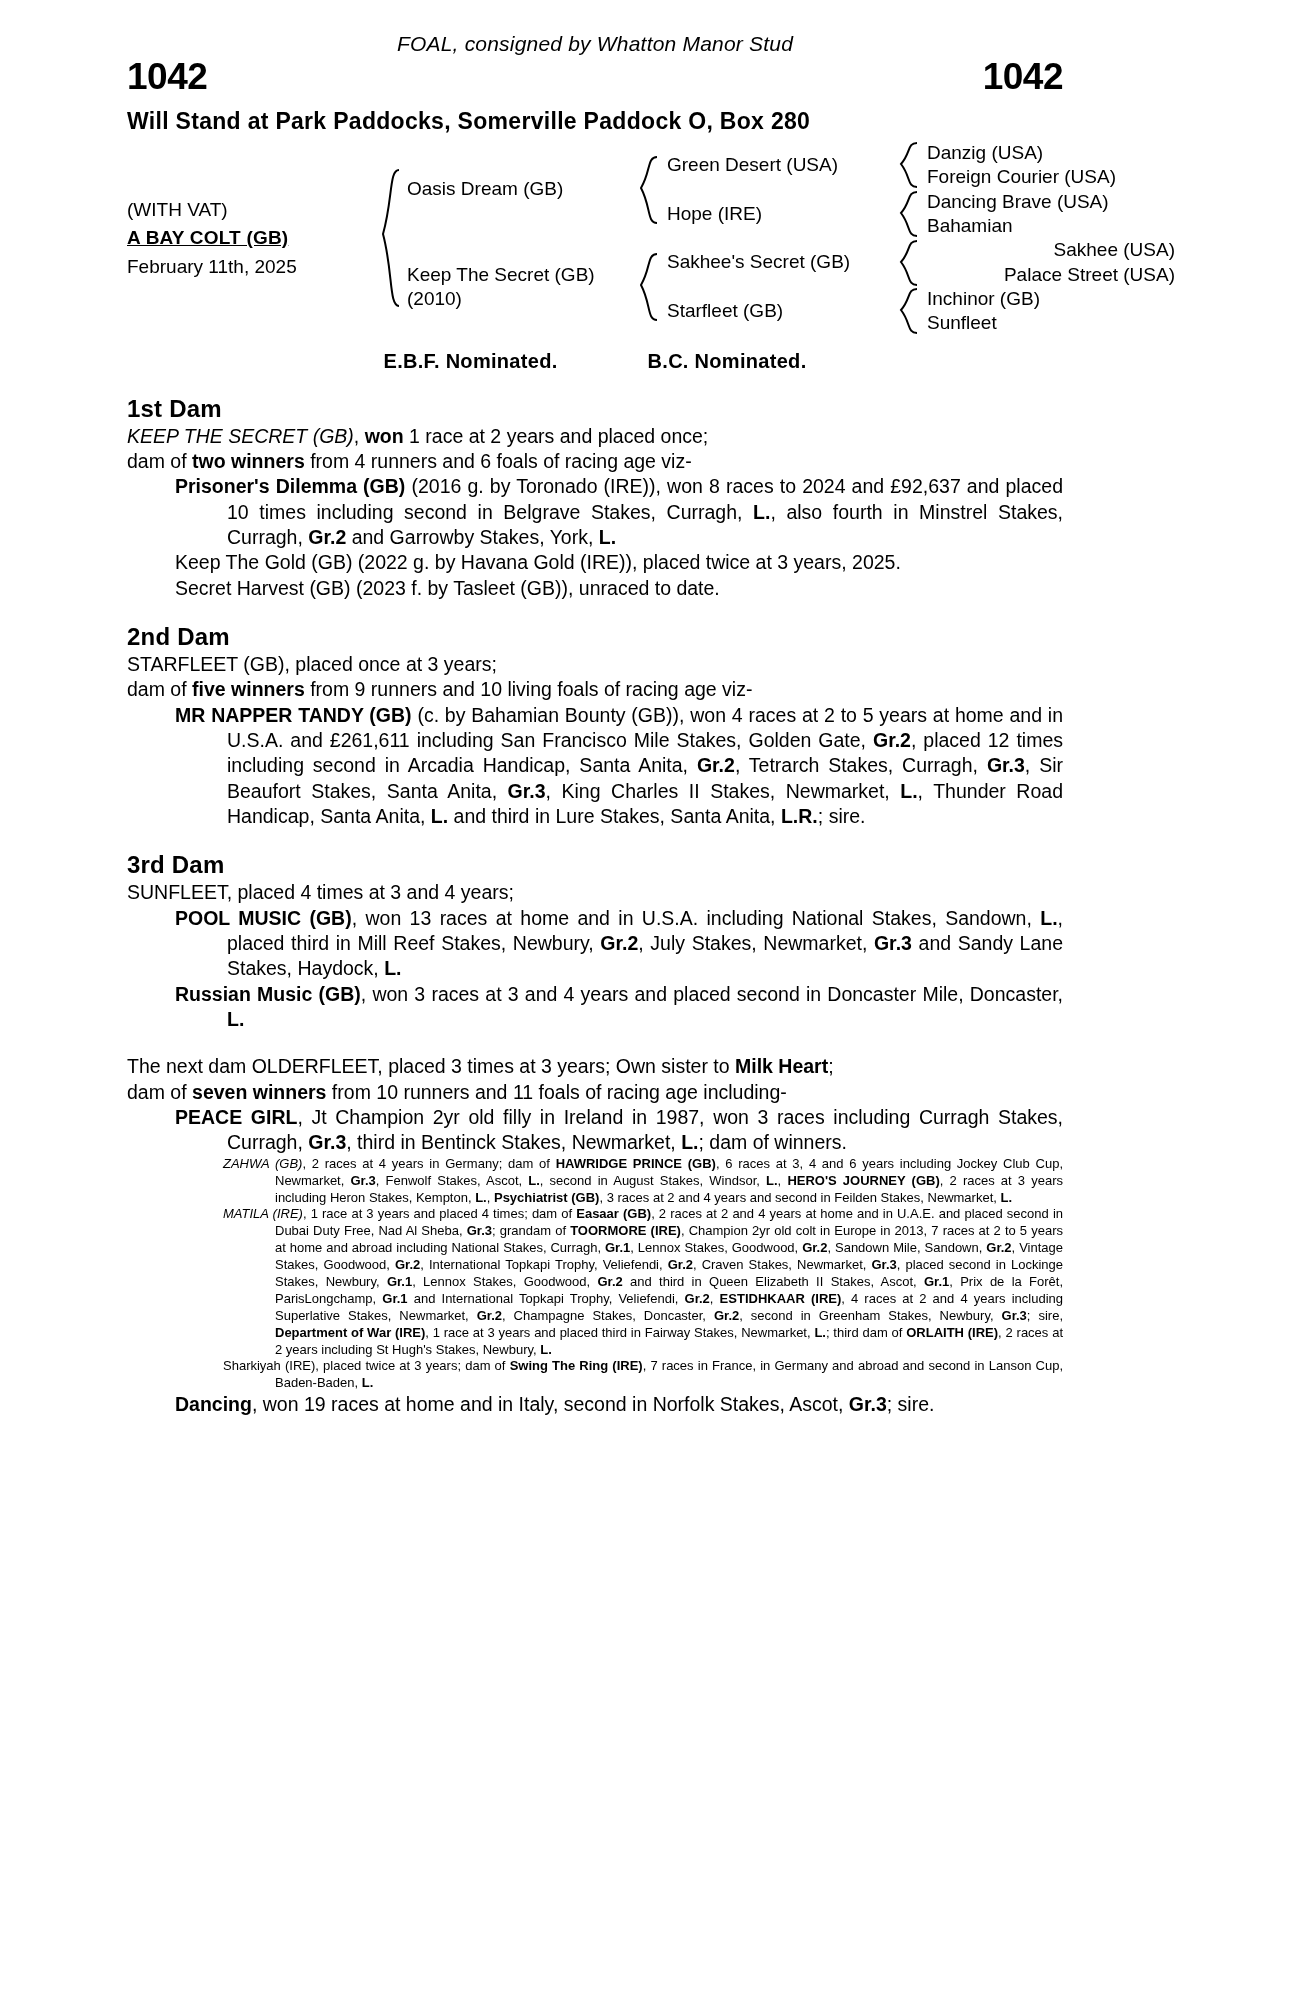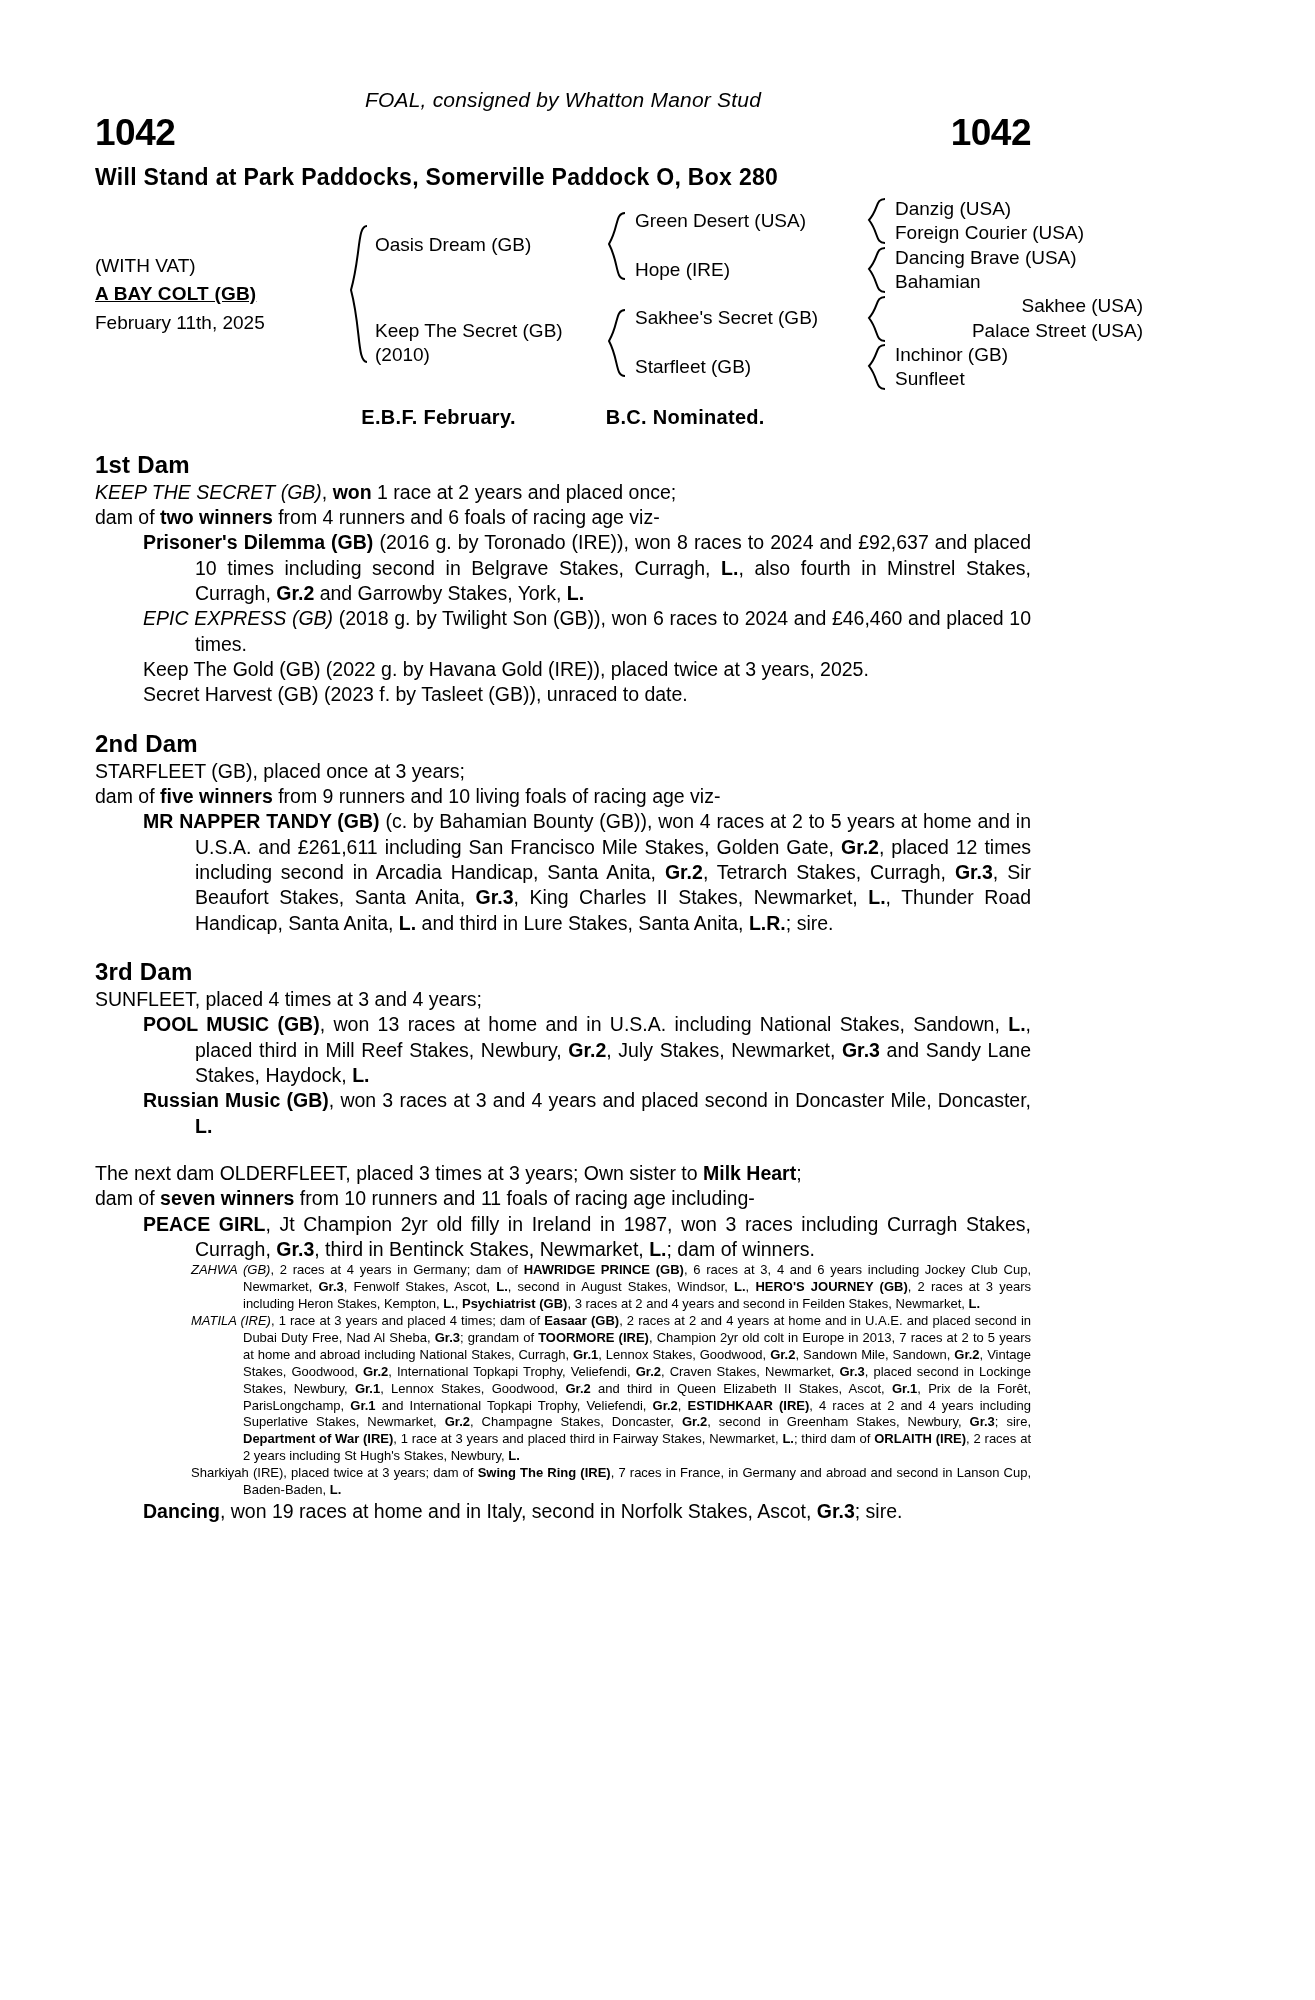--- a/index.html
+++ b/index.html
@@ -10,22 +10,23 @@
   body {
     width: 1315px;
     min-height: 2000px;
     font-family: "Liberation Sans", sans-serif;
     color: #000000;
   }
   .page {
     position: relative;
     width: 1126px;
     min-height: 2000px;
-    padding: 88px 95px 30px 95px;
+    padding: 32px 95px 30px 95px;
     box-sizing: border-box;
+    margin-left: 32px;
   }
   .consign {
     text-align: center;
     font-style: italic;
     font-size: 21px;
     margin: 0 0 2px 0;
     letter-spacing: 0.2px;
   }
   .lotline {
     display: flex;
@@ -218,31 +219,30 @@
       </div>
       <div style="grid-row: 4;">
         <div class="cellname">Inchinor (GB)</div>
         <div class="cellname">Sunfleet</div>
       </div>
 
     </div>
   </div>
 
   <div class="nom">
-    <span>E.B.F. February.</span>
+    <span>E.B.F. Nominated.</span>
     <span>B.C. Nominated.</span>
   </div>
 
   <div class="sec">
     <div class="sec-title">1st Dam</div>
     <p class="t"><i><span>KEEP THE SECRET (GB)</span></i><span>, </span><b>won</b><span> 1 race at 2 years and placed once;</span></p>
     <p class="t"><span>dam of </span><b>two winners</b><span> from 4 runners and 6 foals of racing age viz-</span></p>
     <div id="dam1-progeny">
         <p class="hang"><b>Prisoner's Dilemma (GB)</b> (2016 g. by Toronado (IRE)), won 8 races to 2024 and £92,637 and placed 10 times including second in Belgrave Stakes, Curragh, <b>L.</b>, also fourth in Minstrel Stakes, Curragh, <b>Gr.2</b> and Garrowby Stakes, York, <b>L.</b></p>
-        <p class="hang"><i>EPIC EXPRESS (GB)</i> (2018 g. by Twilight Son (GB)), won 6 races to 2024 and £46,460 and placed 10 times.</p>
         <p class="hang">Keep The Gold (GB) (2022 g. by Havana Gold (IRE)), placed twice at 3 years, 2025.</p>
         <p class="hang">Secret Harvest (GB) (2023 f. by Tasleet (GB)), unraced to date.</p>
       </div>
   </div>
 
   <div class="sec">
     <div class="sec-title">2nd Dam</div>
     <p class="t">STARFLEET (GB), placed once at 3 years;</p>
     <p class="t"><span>dam of </span><b>five winners</b><span> from 9 runners and 10 living foals of racing age viz-</span></p>
     <div id="dam2-entry">

